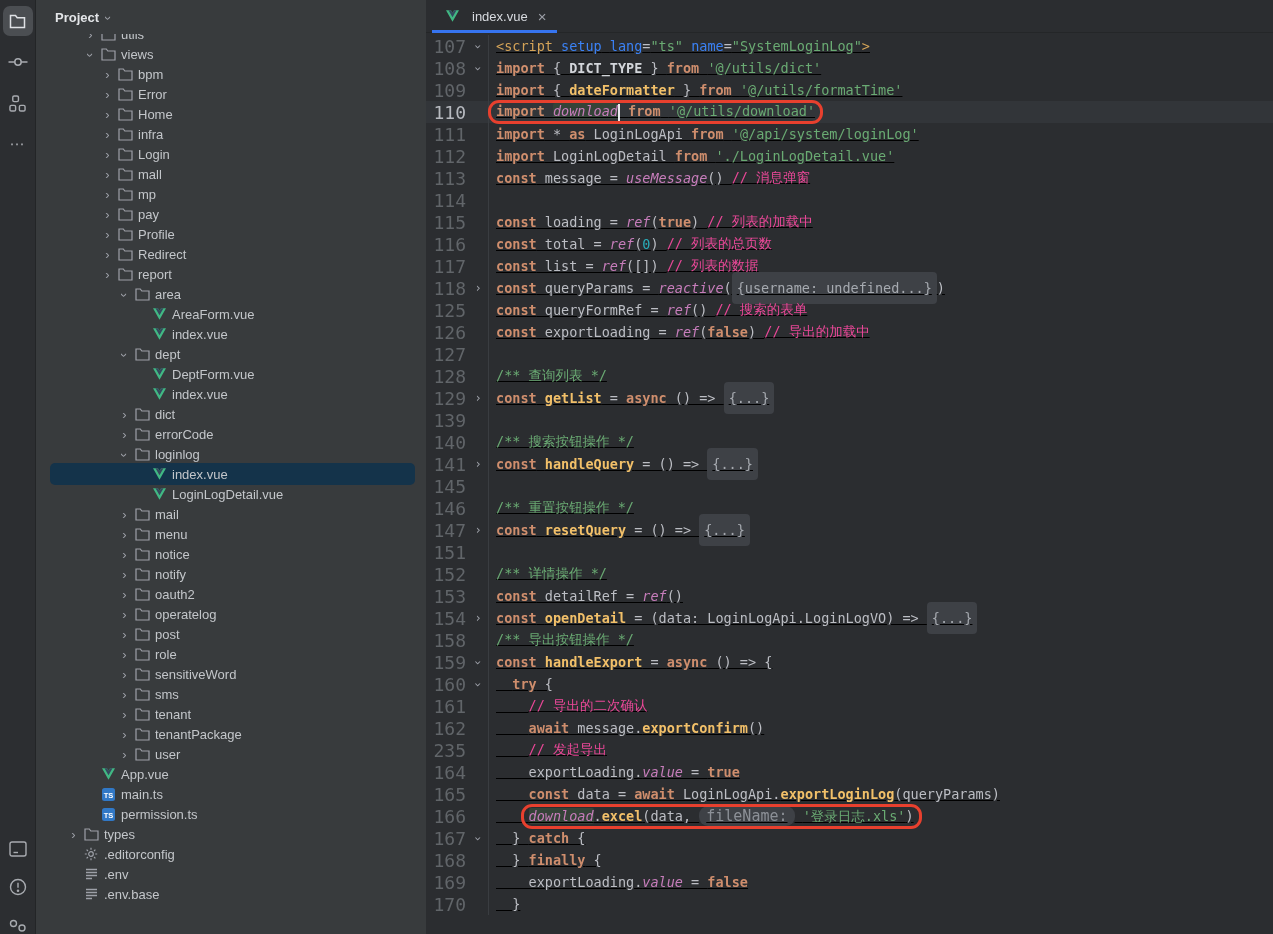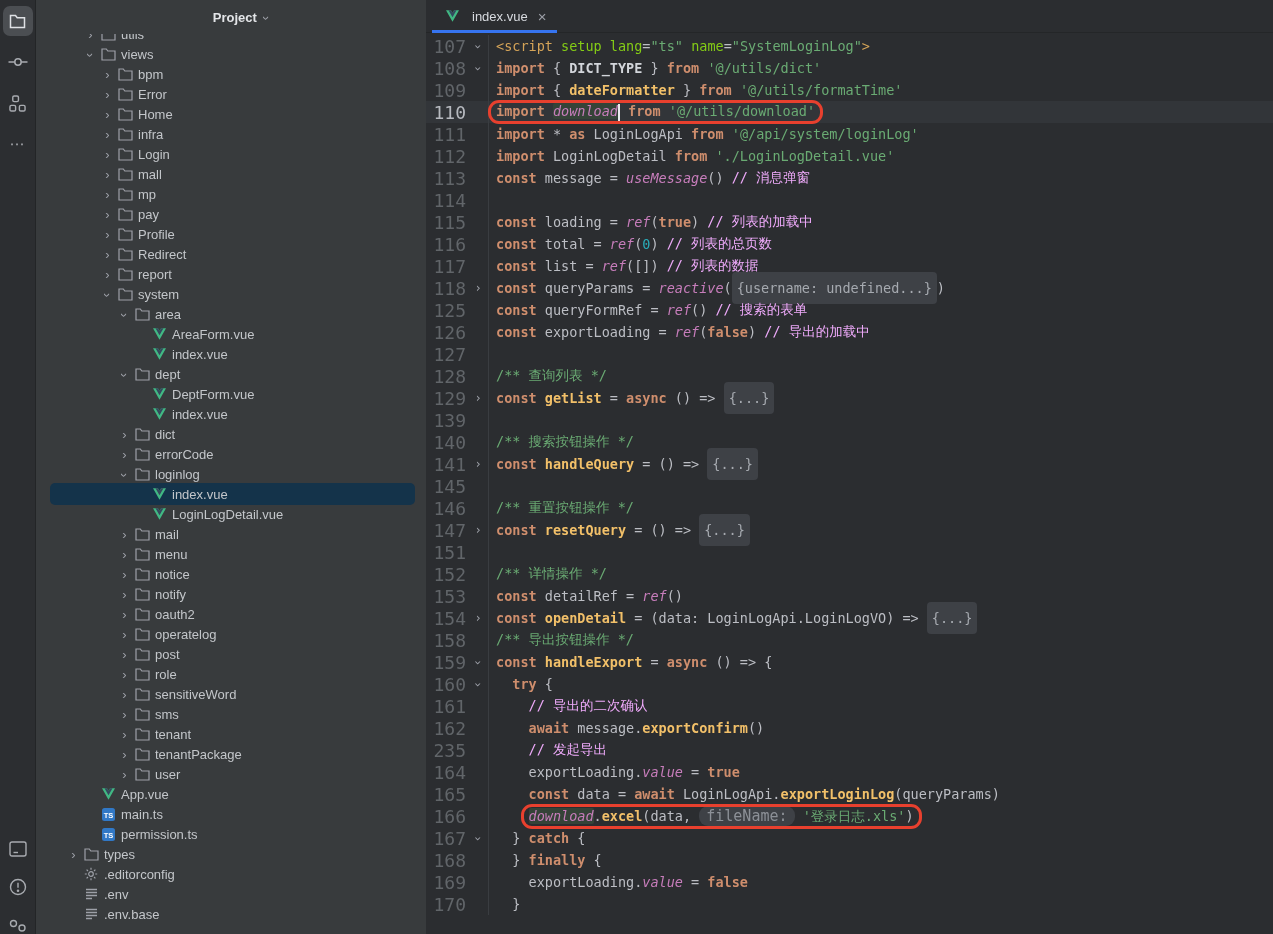--- a/index.html
+++ b/index.html
@@ -13,21 +13,21 @@
   .stripe .sicon { width:30px; height:30px; display:flex; align-items:center; justify-content:center;
                    color:#a8abb0; margin-bottom:11px; border-radius:7px; }
   .stripe .sicon.active { background:#4b4e52; color:#dfe1e5; }
   .stripe .dots { font-size:15px; letter-spacing:1px; color:#a8abb0; }
   .stripe-bottom { margin-top:auto; display:flex; flex-direction:column; align-items:center; }
   .stripe-bottom .sicon { margin-bottom:8px; }
   .stripe-bottom .sicon:last-child { margin-bottom:-6px; }
 
   
   .project { width:390px; flex:none; background:#383b3d; display:flex; flex-direction:column; overflow:hidden; }
-  .p-header { height:34px; flex:none; display:flex; align-items:center; padding-left:19px; gap:7px;justify-content:center; }
+  .p-header { height:34px; flex:none; display:flex; align-items:center; padding-left:19px; gap:7px; }
   .p-title { font-size:13px; font-weight:700; color:#e3e5e8; }
   .chev-glyph { display:inline-block; color:#9da0a8; font-size:13px; line-height:1;
                 transform:rotate(90deg); transform-origin:50% 55%; }
   .tree { flex:1; overflow:hidden; font-size:13px; color:#c3c6ca; padding-top:1px; }
   .tree-row { height:20px; display:flex; align-items:center; position:relative; isolation:isolate; white-space:nowrap; }
   .tree-row.clipped { margin-top:-11px; }
   .tree-row.selected::before { content:''; position:absolute; left:14px; right:11px; top:-1px; bottom:-1px;
                                background:#14334a; border-radius:5px; z-index:0; }
   .tree-row > * { position:relative; z-index:1; }
   .t-chev { width:17px; flex:none; text-align:center; color:#9da0a8; font-size:13px; line-height:1; }
@@ -46,28 +46,28 @@
   .tab-close { color:#9da0a8; font-size:15px; line-height:1; margin-left:3px; }
 
   .code { flex:1; overflow:hidden; font-family:"DejaVu Sans Mono", monospace; font-size:13.5px; padding-top:2px; }
   .line { height:22px; display:flex; align-items:center; white-space:pre; }
   .line.current { background:#323539; }
   .ln { width:42px; flex:none; text-align:right; color:#616569; font-size:18px; padding-right:2px; }
   .line.current .ln { color:#b7bac0; }
   .foldcol { width:20px; flex:none; text-align:center; color:#9da0a8; font-size:12px; line-height:1; }
   .foldcol .r { display:inline-block; }
   .foldcol .d { display:inline-block; transform:rotate(90deg); transform-origin:50% 55%; }
-  .codeln { flex:1; border-left:1px solid #3a3d41; padding-left:7px; height:100%; display:flex; align-items:center; white-space:pre; }
+  .codeln { flex:1; border-left:1px solid #3a3d41; padding-left:7px; height:100%; display:flex; align-items:center; white-space:pre;text-decoration:underline; }
 
   .tk-k   { color:#cf8e6d; font-weight:bold; }
   .tk-t   { color:#bcbec4; }
-  .tk-attr{ color:#84cc16; }
+  .tk-attr{ color:#3b82f6; }
   .tk-tag { color:#d5a458; }
   .tk-s   { color:#6aab73; }
-  .tk-c   { color:#f0abfc; }
+  .tk-c   { color:#ec4899; }
   .tk-d   { color:#6aab73; }
   .tk-f   { color:#f2c069; font-weight:bold; }
   .tk-p   { color:#c77dbb; font-style:italic; }
   .tk-n   { color:#2aacb8; }
   .tk-cb  { color:#d3d6db; font-weight:bold; }
   .tk-hl  { color:#c77dbb; font-style:italic; background:#354338; border-radius:2px; }
   .tk-fold{ background:#3e4146; color:#a6aab0; border-radius:4px; padding:8px 5px; }
   .tk-hint{ background:#3e4146; color:#8c9097; border-radius:9px; padding:1px 7px; font-size:15px; }
 
   .caret { display:inline-block; width:2px; height:17px; background:#e8eaed; vertical-align:middle; }
@@ -243,29 +243,20 @@
           <span class="t-label">Redirect</span>
         </div>
         <div class="tree-row" style="padding-left: 63px;">
           <span class="t-chev"><span class="r">›</span></span>
           <span class="t-icon">
             <svg width="15" height="13" viewBox="0 0 15 13" fill="none" stroke="#9da0a8" stroke-width="1.2">
               <path d="M1 12 V1 h4.3 l1.5 2 H14 v9 z"></path>
             </svg>
           </span>
           <span class="t-label">report</span>
-        </div>
-        <div class="tree-row" style="padding-left: 63px;">
-          <span class="t-chev"><span class="d">›</span></span>
-          <span class="t-icon">
-            <svg width="15" height="13" viewBox="0 0 15 13" fill="none" stroke="#9da0a8" stroke-width="1.2">
-              <path d="M1 12 V1 h4.3 l1.5 2 H14 v9 z"></path>
-            </svg>
-          </span>
-          <span class="t-label">system</span>
         </div>
         <div class="tree-row" style="padding-left: 80px;">
           <span class="t-chev"><span class="d">›</span></span>
           <span class="t-icon">
             <svg width="15" height="13" viewBox="0 0 15 13" fill="none" stroke="#9da0a8" stroke-width="1.2">
               <path d="M1 12 V1 h4.3 l1.5 2 H14 v9 z"></path>
             </svg>
           </span>
           <span class="t-label">area</span>
         </div>

